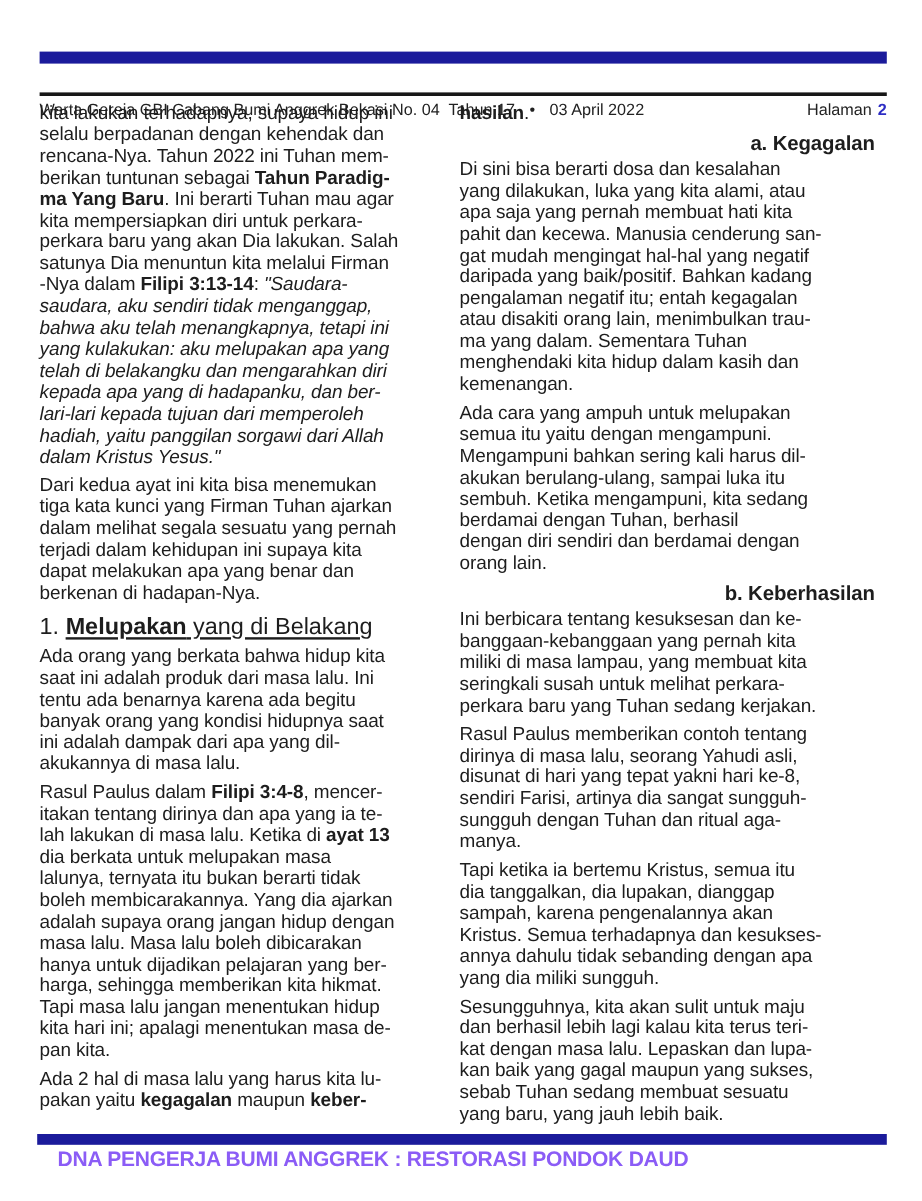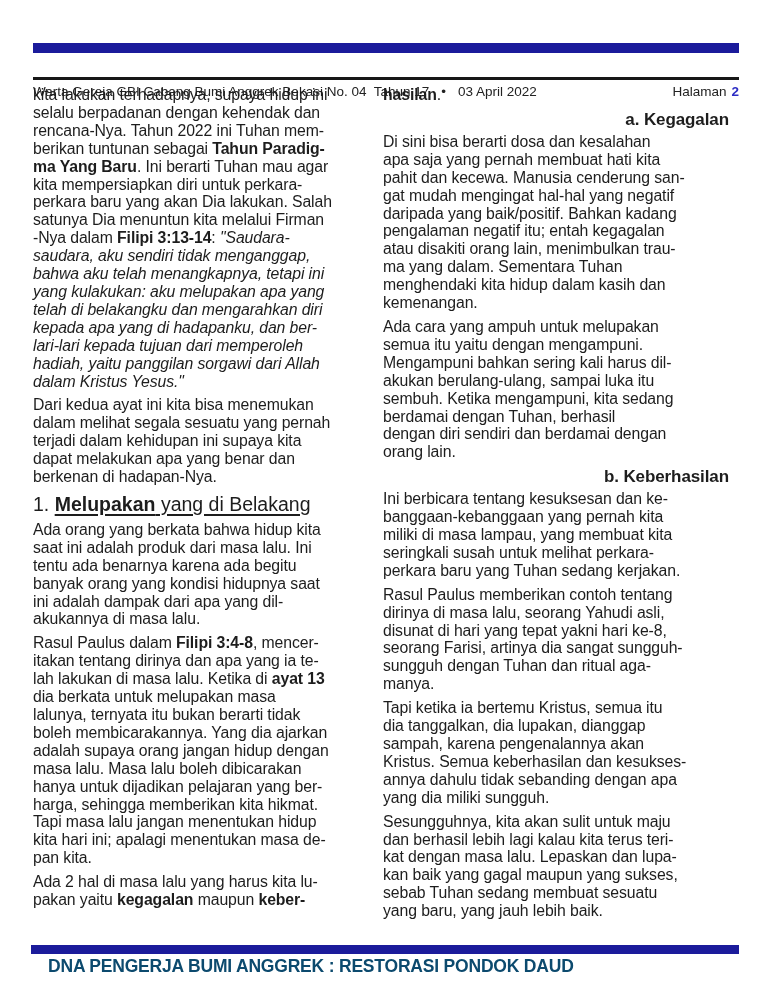--- a/index.html
+++ b/index.html
@@ -27,21 +27,21 @@
   .heading-number .line{font-size:19.5px;line-height:25px;letter-spacing:0;}
   .heading-letter{margin:2px 0 4px 0;}
   .heading-letter .line{font-size:17px;line-height:19px;text-align:right;}
   .b{font-weight:bold;margin-top:17px;}
   .i{font-style:italic;}
   .u{text-decoration:underline;text-underline-offset:3px;text-decoration-thickness:1.5px;}
 
   
   .bottom-bar{position:absolute;left:31px;top:945px;width:708px;height:9px;background:var(--navy,#1b1b9b);}
   .footer-banner{position:absolute;left:48px;top:956px;width:700px;
-                 font-size:17.5px;font-weight:bold;color:#0c4a6e;letter-spacing:-0.2px;}
+                 font-size:17.5px;font-weight:bold;color:#8b5cf6;letter-spacing:-0.2px;}
 </style>
 </head>
 <body>
 
 <div class="page">
 
   <div class="top-bar"></div>
 
   <div class="masthead">
     <span>Warta Gereja GBI Cabang Bumi Anggrek Bekasi No. 04  Tahun 17</span>
@@ -70,20 +70,21 @@
           <div class="line"><span class="i">bahwa aku telah menangkapnya, tetapi ini</span></div>
           <div class="line"><span class="i">yang kulakukan: aku melupakan apa yang</span></div>
           <div class="line"><span class="i">telah di belakangku dan mengarahkan diri</span></div>
           <div class="line"><span class="i">kepada apa yang di hadapanku, dan ber-</span></div>
           <div class="line"><span class="i">lari-lari kepada tujuan dari memperoleh</span></div>
           <div class="line"><span class="i">hadiah, yaitu panggilan sorgawi dari Allah</span></div>
           <div class="line"><span class="i">dalam Kristus Yesus."</span></div>
         </div>
         <div class="block para">
           <div class="line"><span>Dari kedua ayat ini kita bisa menemukan</span></div>
+          <div class="line"><span>tiga kata kunci yang Firman Tuhan ajarkan</span></div>
           <div class="line"><span>dalam melihat segala sesuatu yang pernah</span></div>
           <div class="line"><span>terjadi dalam kehidupan ini supaya kita</span></div>
           <div class="line"><span>dapat melakukan apa yang benar dan</span></div>
           <div class="line"><span>berkenan di hadapan-Nya.</span></div>
         </div>
         <div class="block heading-number">
           <div class="line"><span>1. </span><span class="b u">Melupakan</span><span class="u"> yang di Belakang</span></div>
         </div>
         <div class="block para">
           <div class="line"><span>Ada orang yang berkata bahwa hidup kita</span></div>
@@ -115,20 +116,21 @@
       </div>
     <div class="col">
         <div class="block para">
           <div class="line"><span class="b">hasilan</span><span>.</span></div>
         </div>
         <div class="block heading-letter">
           <div class="line"><span class="b">a. Kegagalan</span></div>
         </div>
         <div class="block para">
           <div class="line"><span>Di sini bisa berarti dosa dan kesalahan</span></div>
+          <div class="line"><span>yang dilakukan, luka yang kita alami, atau</span></div>
           <div class="line"><span>apa saja yang pernah membuat hati kita</span></div>
           <div class="line"><span>pahit dan kecewa. Manusia cenderung san-</span></div>
           <div class="line"><span>gat mudah mengingat hal-hal yang negatif</span></div>
           <div class="line"><span>daripada yang baik/positif. Bahkan kadang</span></div>
           <div class="line"><span>pengalaman negatif itu; entah kegagalan</span></div>
           <div class="line"><span>atau disakiti orang lain, menimbulkan trau-</span></div>
           <div class="line"><span>ma yang dalam. Sementara Tuhan</span></div>
           <div class="line"><span>menghendaki kita hidup dalam kasih dan</span></div>
           <div class="line"><span>kemenangan.</span></div>
         </div>
@@ -149,29 +151,29 @@
           <div class="line"><span>Ini berbicara tentang kesuksesan dan ke-</span></div>
           <div class="line"><span>banggaan-kebanggaan yang pernah kita</span></div>
           <div class="line"><span>miliki di masa lampau, yang membuat kita</span></div>
           <div class="line"><span>seringkali susah untuk melihat perkara-</span></div>
           <div class="line"><span>perkara baru yang Tuhan sedang kerjakan.</span></div>
         </div>
         <div class="block para">
           <div class="line"><span>Rasul Paulus memberikan contoh tentang</span></div>
           <div class="line"><span>dirinya di masa lalu, seorang Yahudi asli,</span></div>
           <div class="line"><span>disunat di hari yang tepat yakni hari ke-8,</span></div>
-          <div class="line"><span>seorang Farisi, artinya dia sangat sungguh-</span></div>
+          <div class="line"><span>sendiri Farisi, artinya dia sangat sungguh-</span></div>
           <div class="line"><span>sungguh dengan Tuhan dan ritual aga-</span></div>
           <div class="line"><span>manya.</span></div>
         </div>
         <div class="block para">
           <div class="line"><span>Tapi ketika ia bertemu Kristus, semua itu</span></div>
           <div class="line"><span>dia tanggalkan, dia lupakan, dianggap</span></div>
           <div class="line"><span>sampah, karena pengenalannya akan</span></div>
-          <div class="line"><span>Kristus. Semua keberhasilan dan kesukses-</span></div>
+          <div class="line"><span>Kristus. Semua terhadapnya dan kesukses-</span></div>
           <div class="line"><span>annya dahulu tidak sebanding dengan apa</span></div>
           <div class="line"><span>yang dia miliki sungguh.</span></div>
         </div>
         <div class="block para">
           <div class="line"><span>Sesungguhnya, kita akan sulit untuk maju</span></div>
           <div class="line"><span>dan berhasil lebih lagi kalau kita terus teri-</span></div>
           <div class="line"><span>kat dengan masa lalu. Lepaskan dan lupa-</span></div>
           <div class="line"><span>kan baik yang gagal maupun yang sukses,</span></div>
           <div class="line"><span>sebab Tuhan sedang membuat sesuatu</span></div>
           <div class="line"><span>yang baru, yang jauh lebih baik.</span></div>

